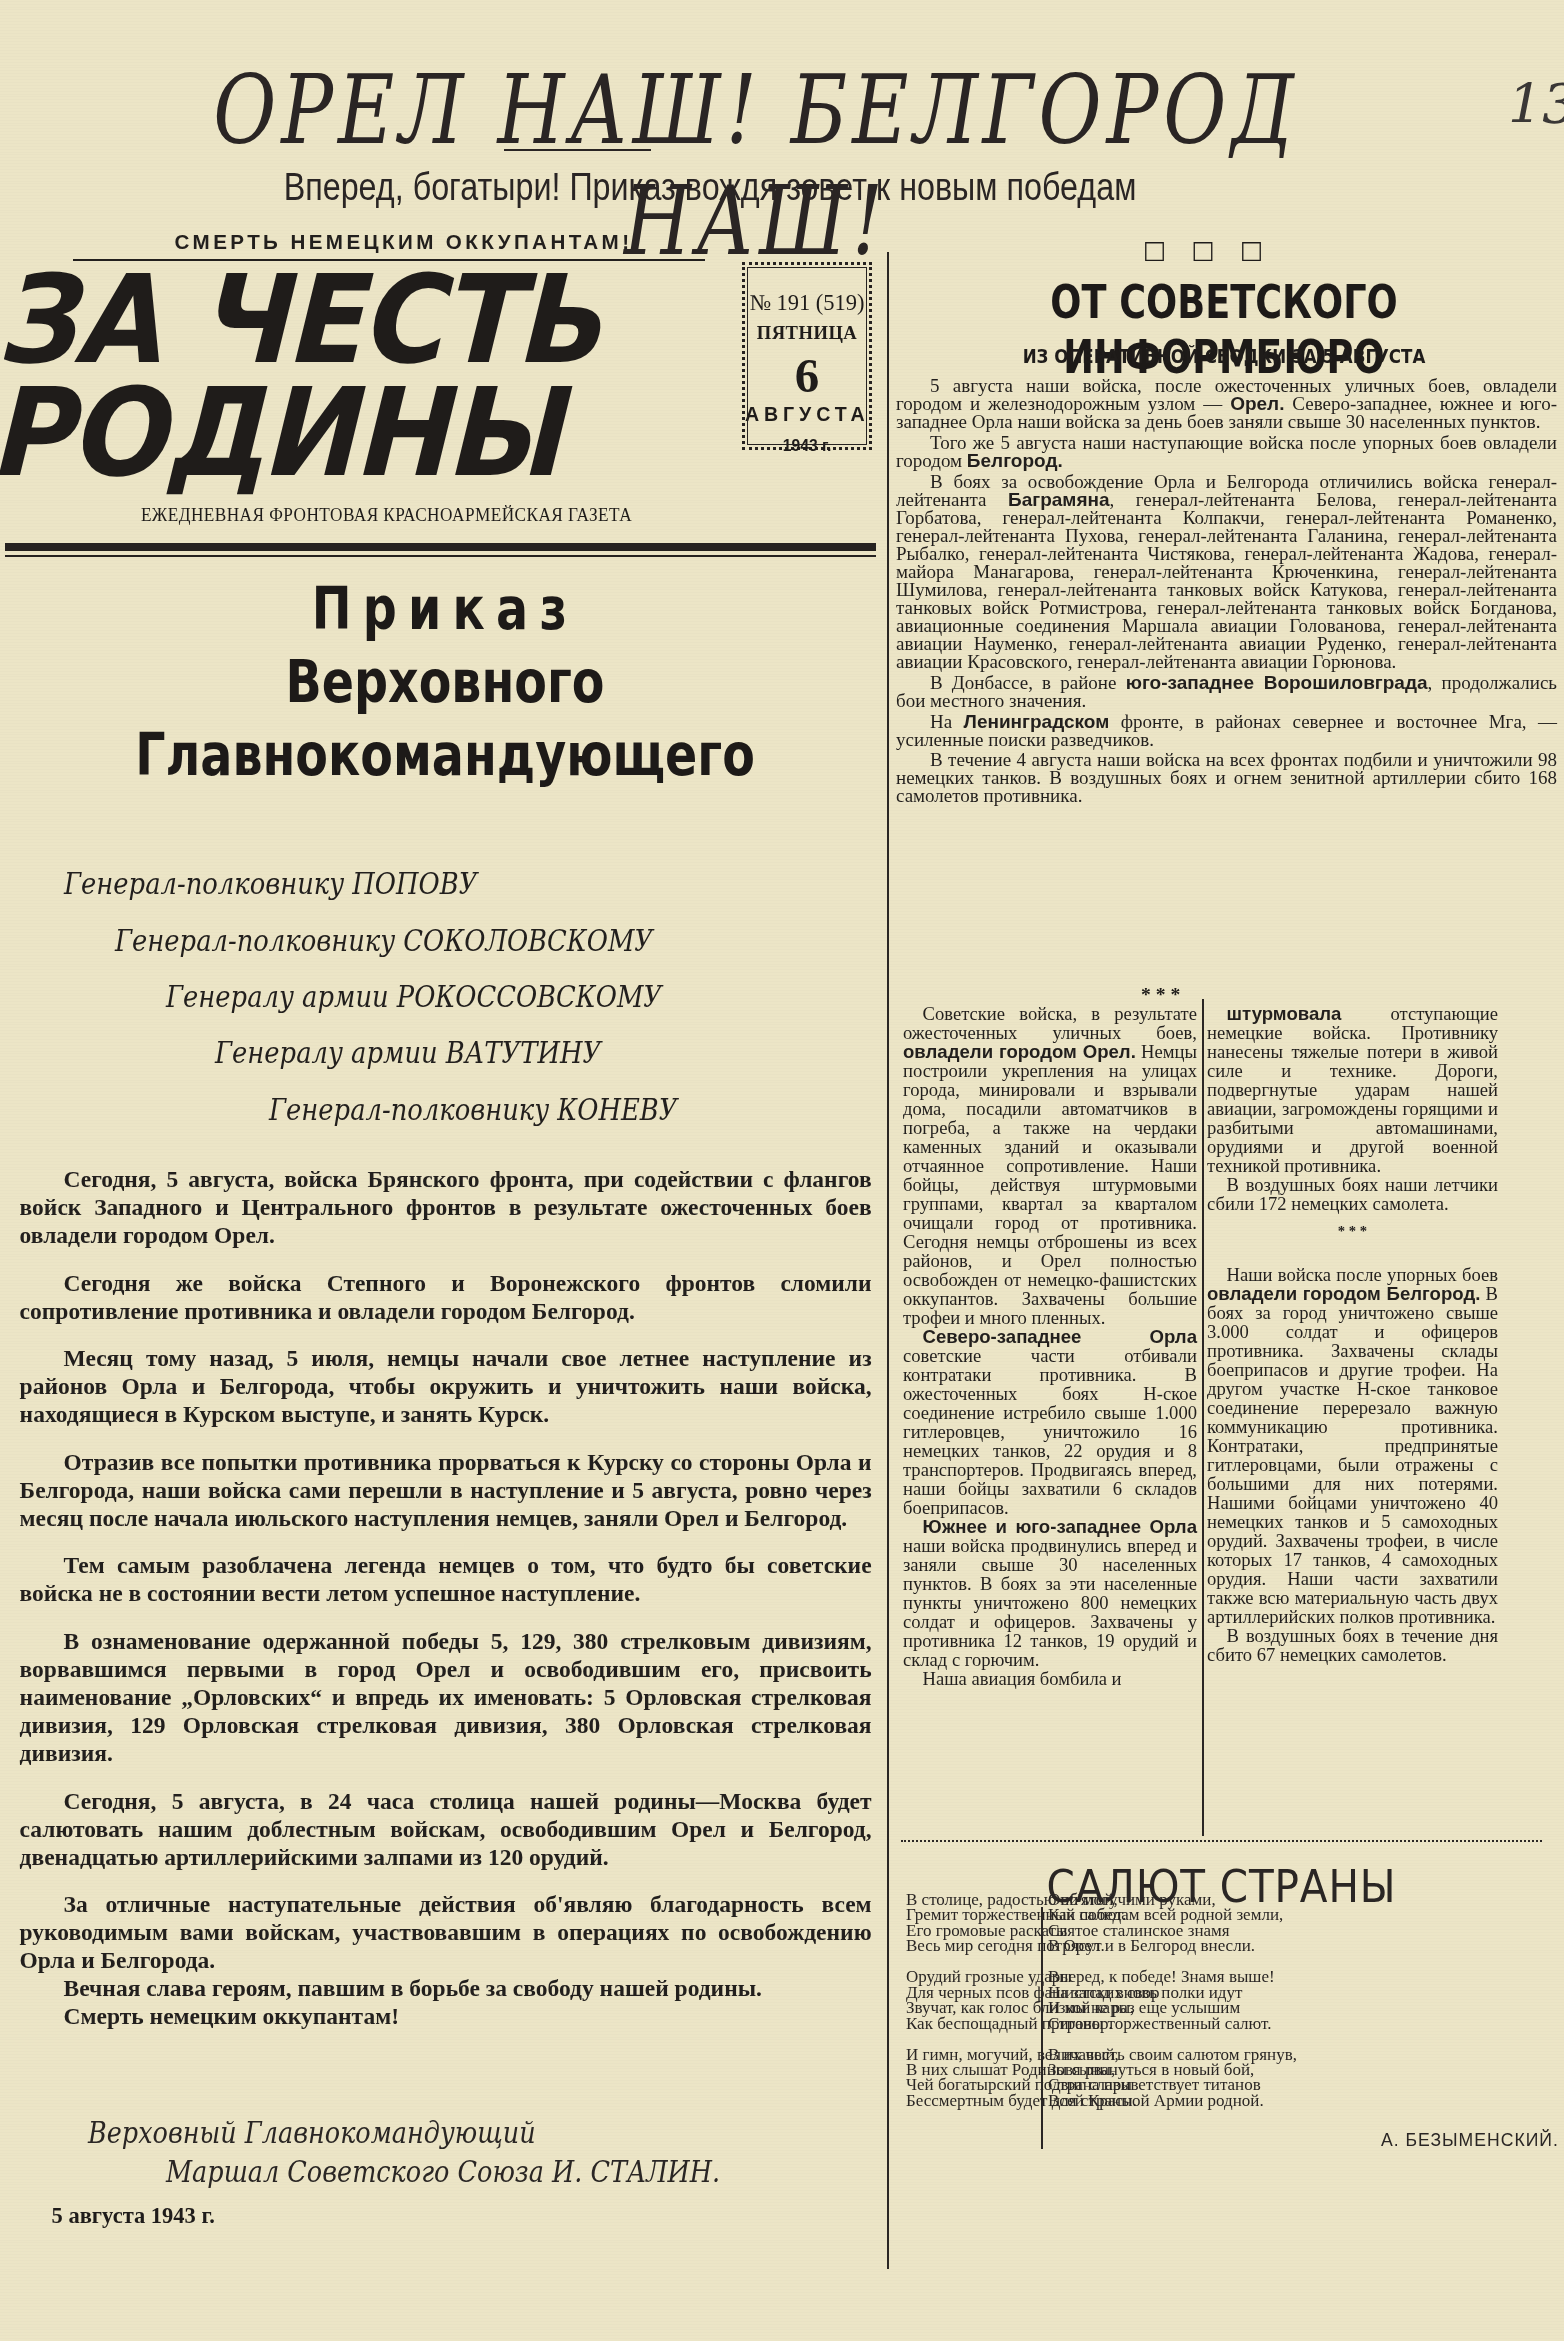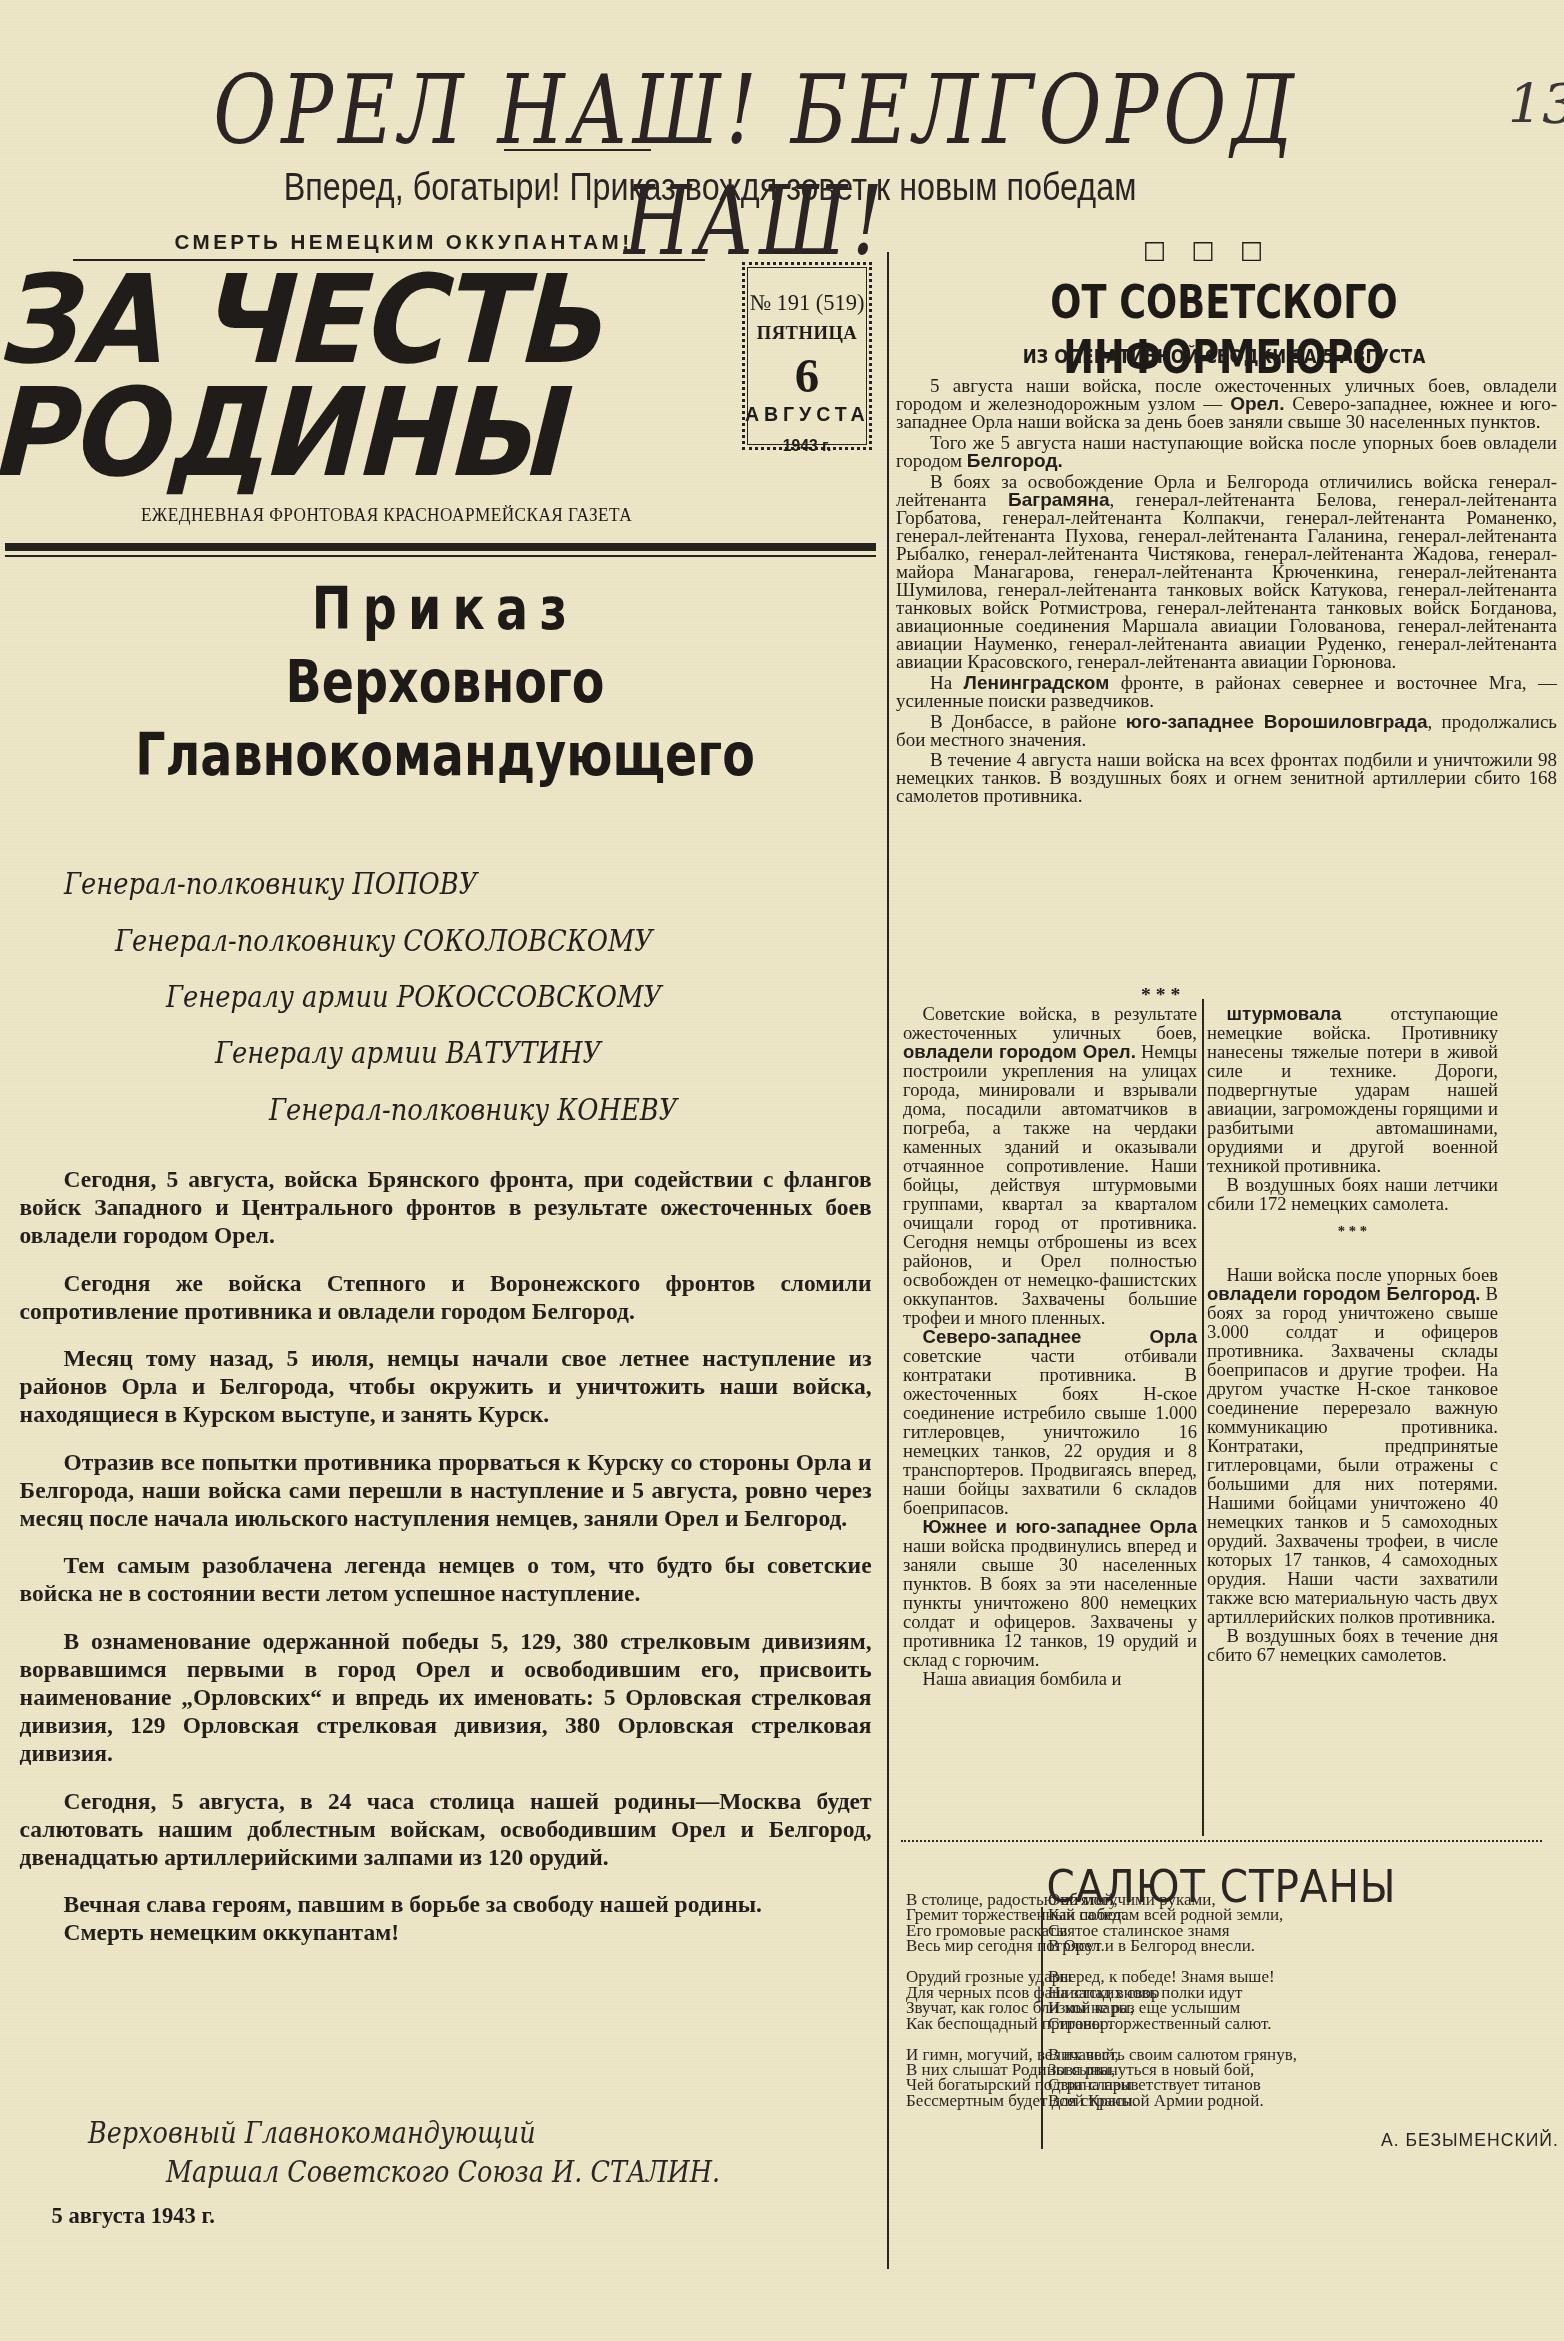--- a/index.html
+++ b/index.html
@@ -166,38 +166,39 @@
 <div class="abs addressee" style="left:269px; top:1092px;">Генерал-полковнику КОНЕВУ</div>
 
 <div class="abs order-body">
   <p>Сегодня, 5 августа, войска Брянского фронта, при содействии с флангов войск Западного и Центрального фронтов в результате ожесточенных боев овладели городом Орел.</p>
   <p>Сегодня же войска Степного и Воронежского фронтов сломили сопротивление противника и овладели городом Белгород.</p>
   <p>Месяц тому назад, 5 июля, немцы начали свое летнее наступление из районов Орла и Белгорода, чтобы окружить и уничтожить наши войска, находящиеся в Курском выступе, и занять Курск.</p>
   <p>Отразив все попытки противника прорваться к Курску со стороны Орла и Белгорода, наши войска сами перешли в наступление и 5 августа, ровно через месяц после начала июльского наступления немцев, заняли Орел и Белгород.</p>
   <p>Тем самым разоблачена легенда немцев о том, что будто бы советские войска не в состоянии вести летом успешное наступление.</p>
   <p>В ознаменование одержанной победы 5, 129, 380 стрелковым дивизиям, ворвавшимся первыми в город Орел и освободившим его, присвоить наименование „Орловских“ и впредь их именовать: 5 Орловская стрелковая дивизия, 129 Орловская стрелковая дивизия, 380 Орловская стрелковая дивизия.</p>
   <p>Сегодня, 5 августа, в 24 часа столица нашей родины—Москва будет салютовать нашим доблестным войскам, освободившим Орел и Белгород, двенадцатью артиллерийскими залпами из 120 орудий.</p>
+  <p class="tight">За отличные наступательные действия об'являю благодарность всем руководимым вами войскам, участвовавшим в операциях по освобождению Орла и Белгорода.</p>
   <p class="tight">Вечная слава героям, павшим в борьбе за свободу нашей родины.</p>
   <p class="tight">Смерть немецким оккупантам!</p>
 </div>
 
 <div class="abs signature" style="left:88px; top:2115px;">Верховный Главнокомандующий</div>
 <div class="abs signature" style="left:166px; top:2154px;">Маршал Советского Союза И. СТАЛИН.</div>
 <div class="abs sign-date">5 августа 1943 г.</div>
 
 <div class="abs squares">□ □ □</div>
 <div class="abs sib-title">ОТ СОВЕТСКОГО ИНФОРМБЮРО</div>
 <div class="abs sib-sub">ИЗ ОПЕРАТИВНОЙ СВОДКИ ЗА 5 АВГУСТА</div>
 
 <div class="abs sib-body">
   <p><span>5 августа наши войска, после ожесточенных уличных боев, овладели городом и железнодорожным узлом — </span><b>Орел.</b><span> Северо-западнее, южнее и юго-западнее Орла наши войска за день боев заняли свыше 30 населенных пунктов.</span></p>
   <p><span>Того же 5 августа наши наступающие войска после упорных боев овладели городом </span><b>Белгород.</b><span></span></p>
   <p><span>В боях за освобождение Орла и Белгорода отличились войска генерал-лейтенанта </span><b>Баграмяна</b><span>, генерал-лейтенанта Белова, генерал-лейтенанта Горбатова, генерал-лейтенанта Колпакчи, генерал-лейтенанта Романенко, генерал-лейтенанта Пухова, генерал-лейтенанта Галанина, генерал-лейтенанта Рыбалко, генерал-лейтенанта Чистякова, генерал-лейтенанта Жадова, генерал-майора Манагарова, генерал-лейтенанта Крюченкина, генерал-лейтенанта Шумилова, генерал-лейтенанта танковых войск Катукова, генерал-лейтенанта танковых войск Ротмистрова, генерал-лейтенанта танковых войск Богданова, авиационные соединения Маршала авиации Голованова, генерал-лейтенанта авиации Науменко, генерал-лейтенанта авиации Руденко, генерал-лейтенанта авиации Красовского, генерал-лейтенанта авиации Горюнова.</span></p>
+  <p><span>В Донбассе, в районе </span><b>юго-западнее Ворошиловграда</b><span>, продолжались бои местного значения.</span></p>
   <p><span>На </span><b>Ленинградском</b><span> фронте, в районах севернее и восточнее Мга, — усиленные поиски разведчиков.</span></p>
-  <p><span>В Донбассе, в районе </span><b>юго-западнее Ворошиловграда</b><span>, продолжались бои местного значения.</span></p>
   <p><span>В течение 4 августа наши войска на всех фронтах подбили и уничтожили 98 немецких танков. В воздушных боях и огнем зенитной артиллерии сбито 168 самолетов противника.</span><b></b><span></span></p>
 </div>
 
 <div class="abs stars" style="left:1141px; top:984px;">* * *</div>
 
 <div class="abs narrow-col" style="left:903px; top:1004px; width:294px;">
   <p><span>Советские войска, в результате ожесточенных уличных боев, </span><b>овладели городом Орел.</b><span> Немцы построили укрепления на улицах города, минировали и взрывали дома, посадили автоматчиков в погреба, а также на чердаки каменных зданий и оказывали отчаянное сопротивление. Наши бойцы, действуя штурмовыми группами, квартал за кварталом очищали город от противника. Сегодня немцы отброшены из всех районов, и Орел полностью освобожден от немецко-фашистских оккупантов. Захвачены большие трофеи и много пленных.</span></p>
   <p><span></span><b>Северо-западнее Орла</b><span> советские части отбивали контратаки противника. В ожесточенных боях Н-ское соединение истребило свыше 1.000 гитлеровцев, уничтожило 16 немецких танков, 22 орудия и 8 транспортеров. Продвигаясь вперед, наши бойцы захватили 6 складов боеприпасов.</span></p>
   <p><span></span><b>Южнее и юго-западнее Орла</b><span> наши войска продвинулись вперед и заняли свыше 30 населенных пунктов. В боях за эти населенные пункты уничтожено 800 немецких солдат и офицеров. Захвачены у противника 12 танков, 19 орудий и склад с горючим.</span></p>
   <p><span>Наша авиация бомбила и</span><b></b><span></span></p>

